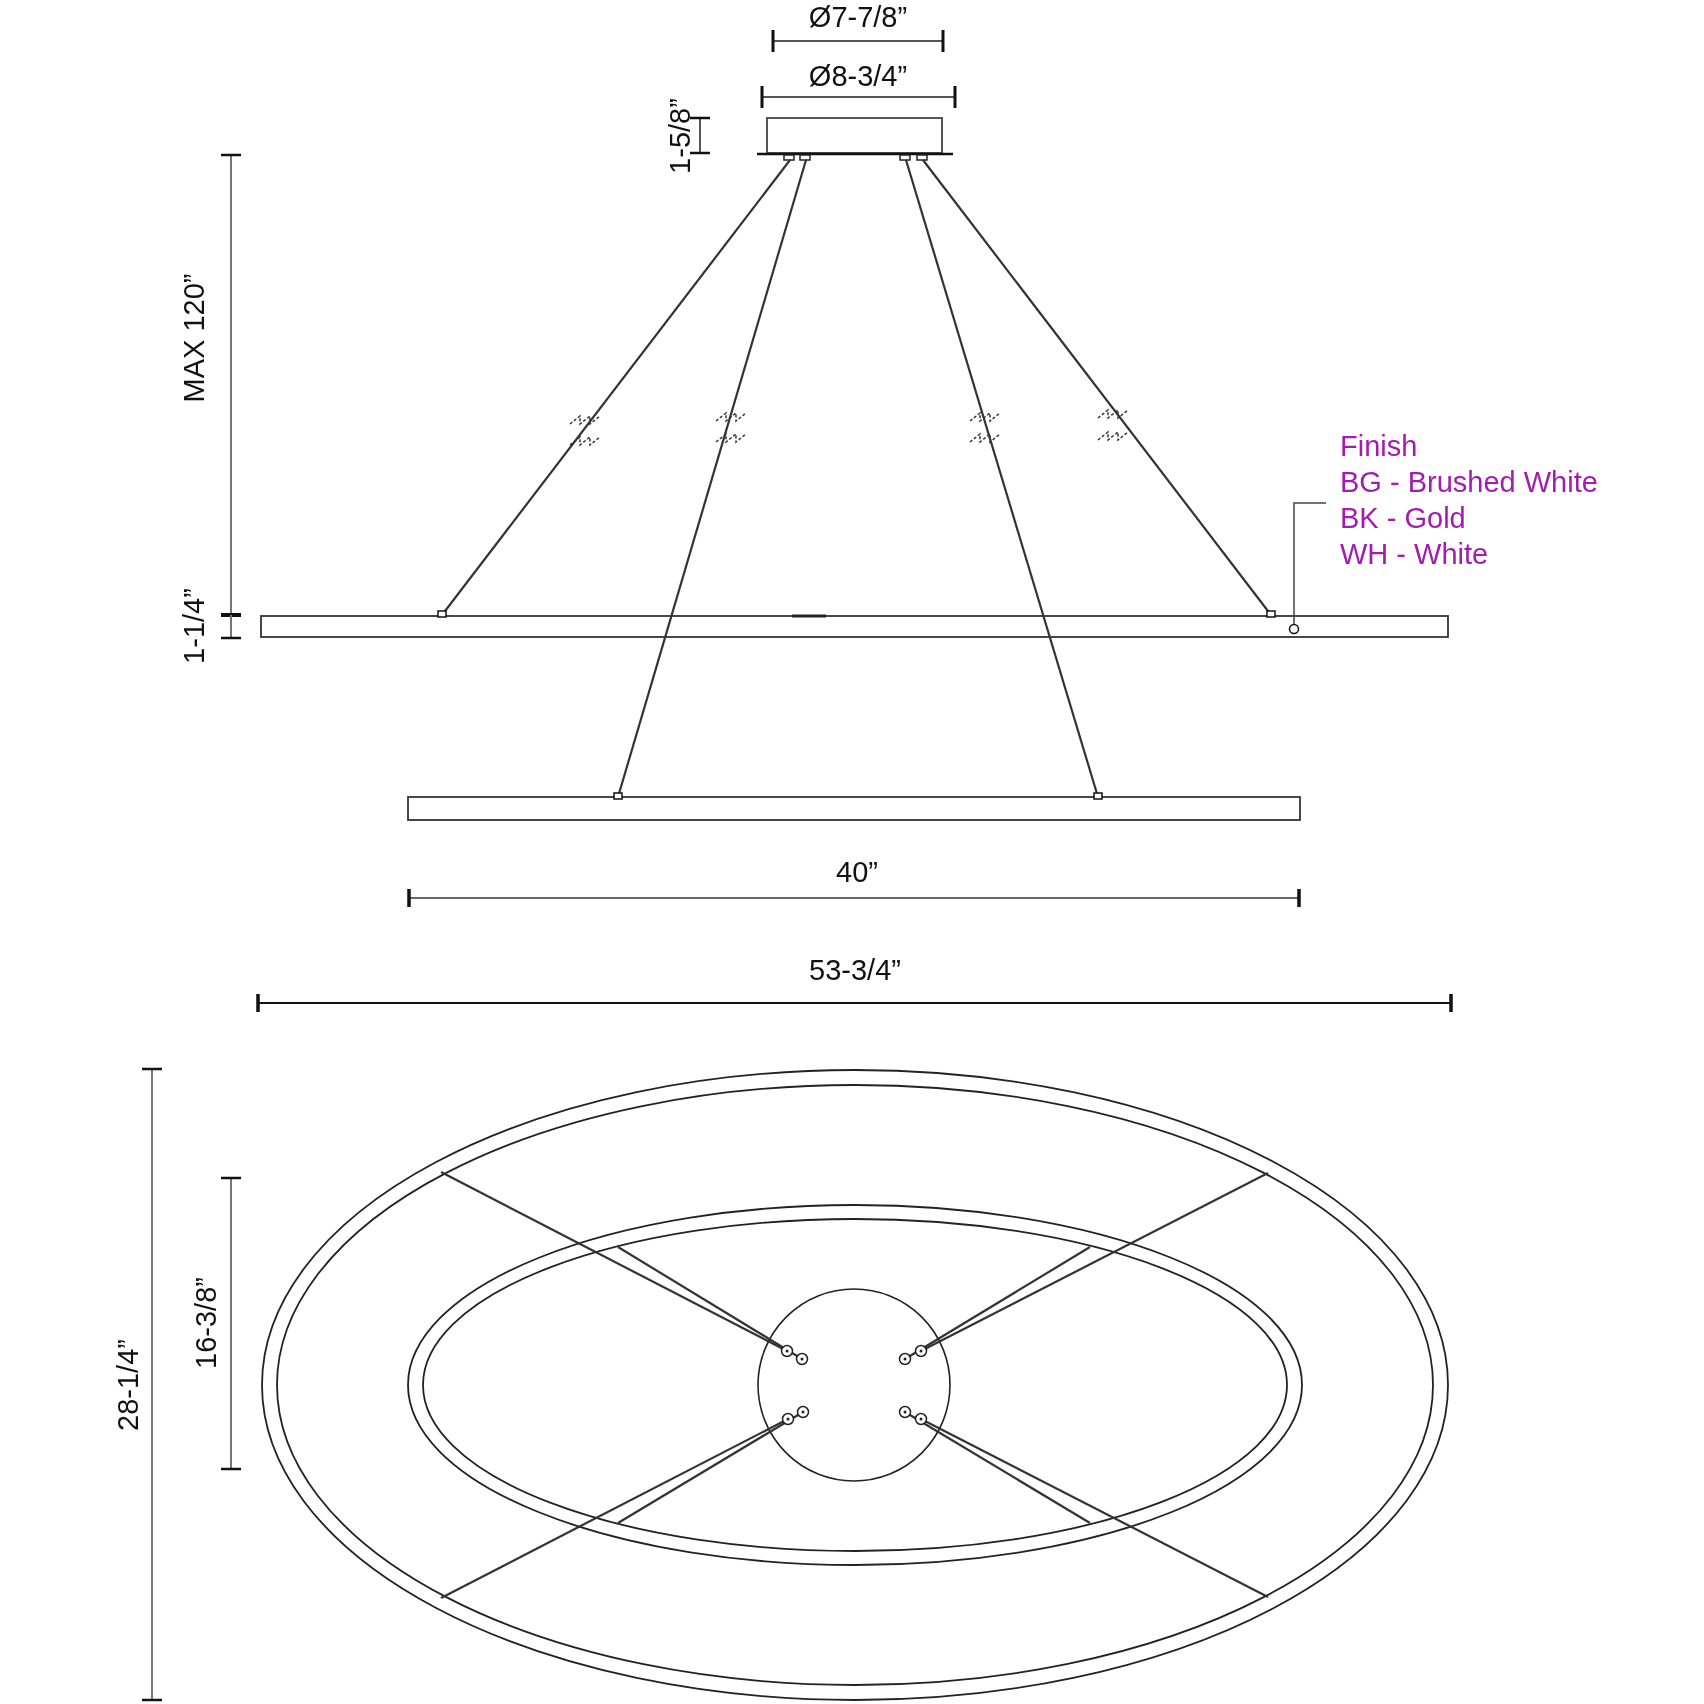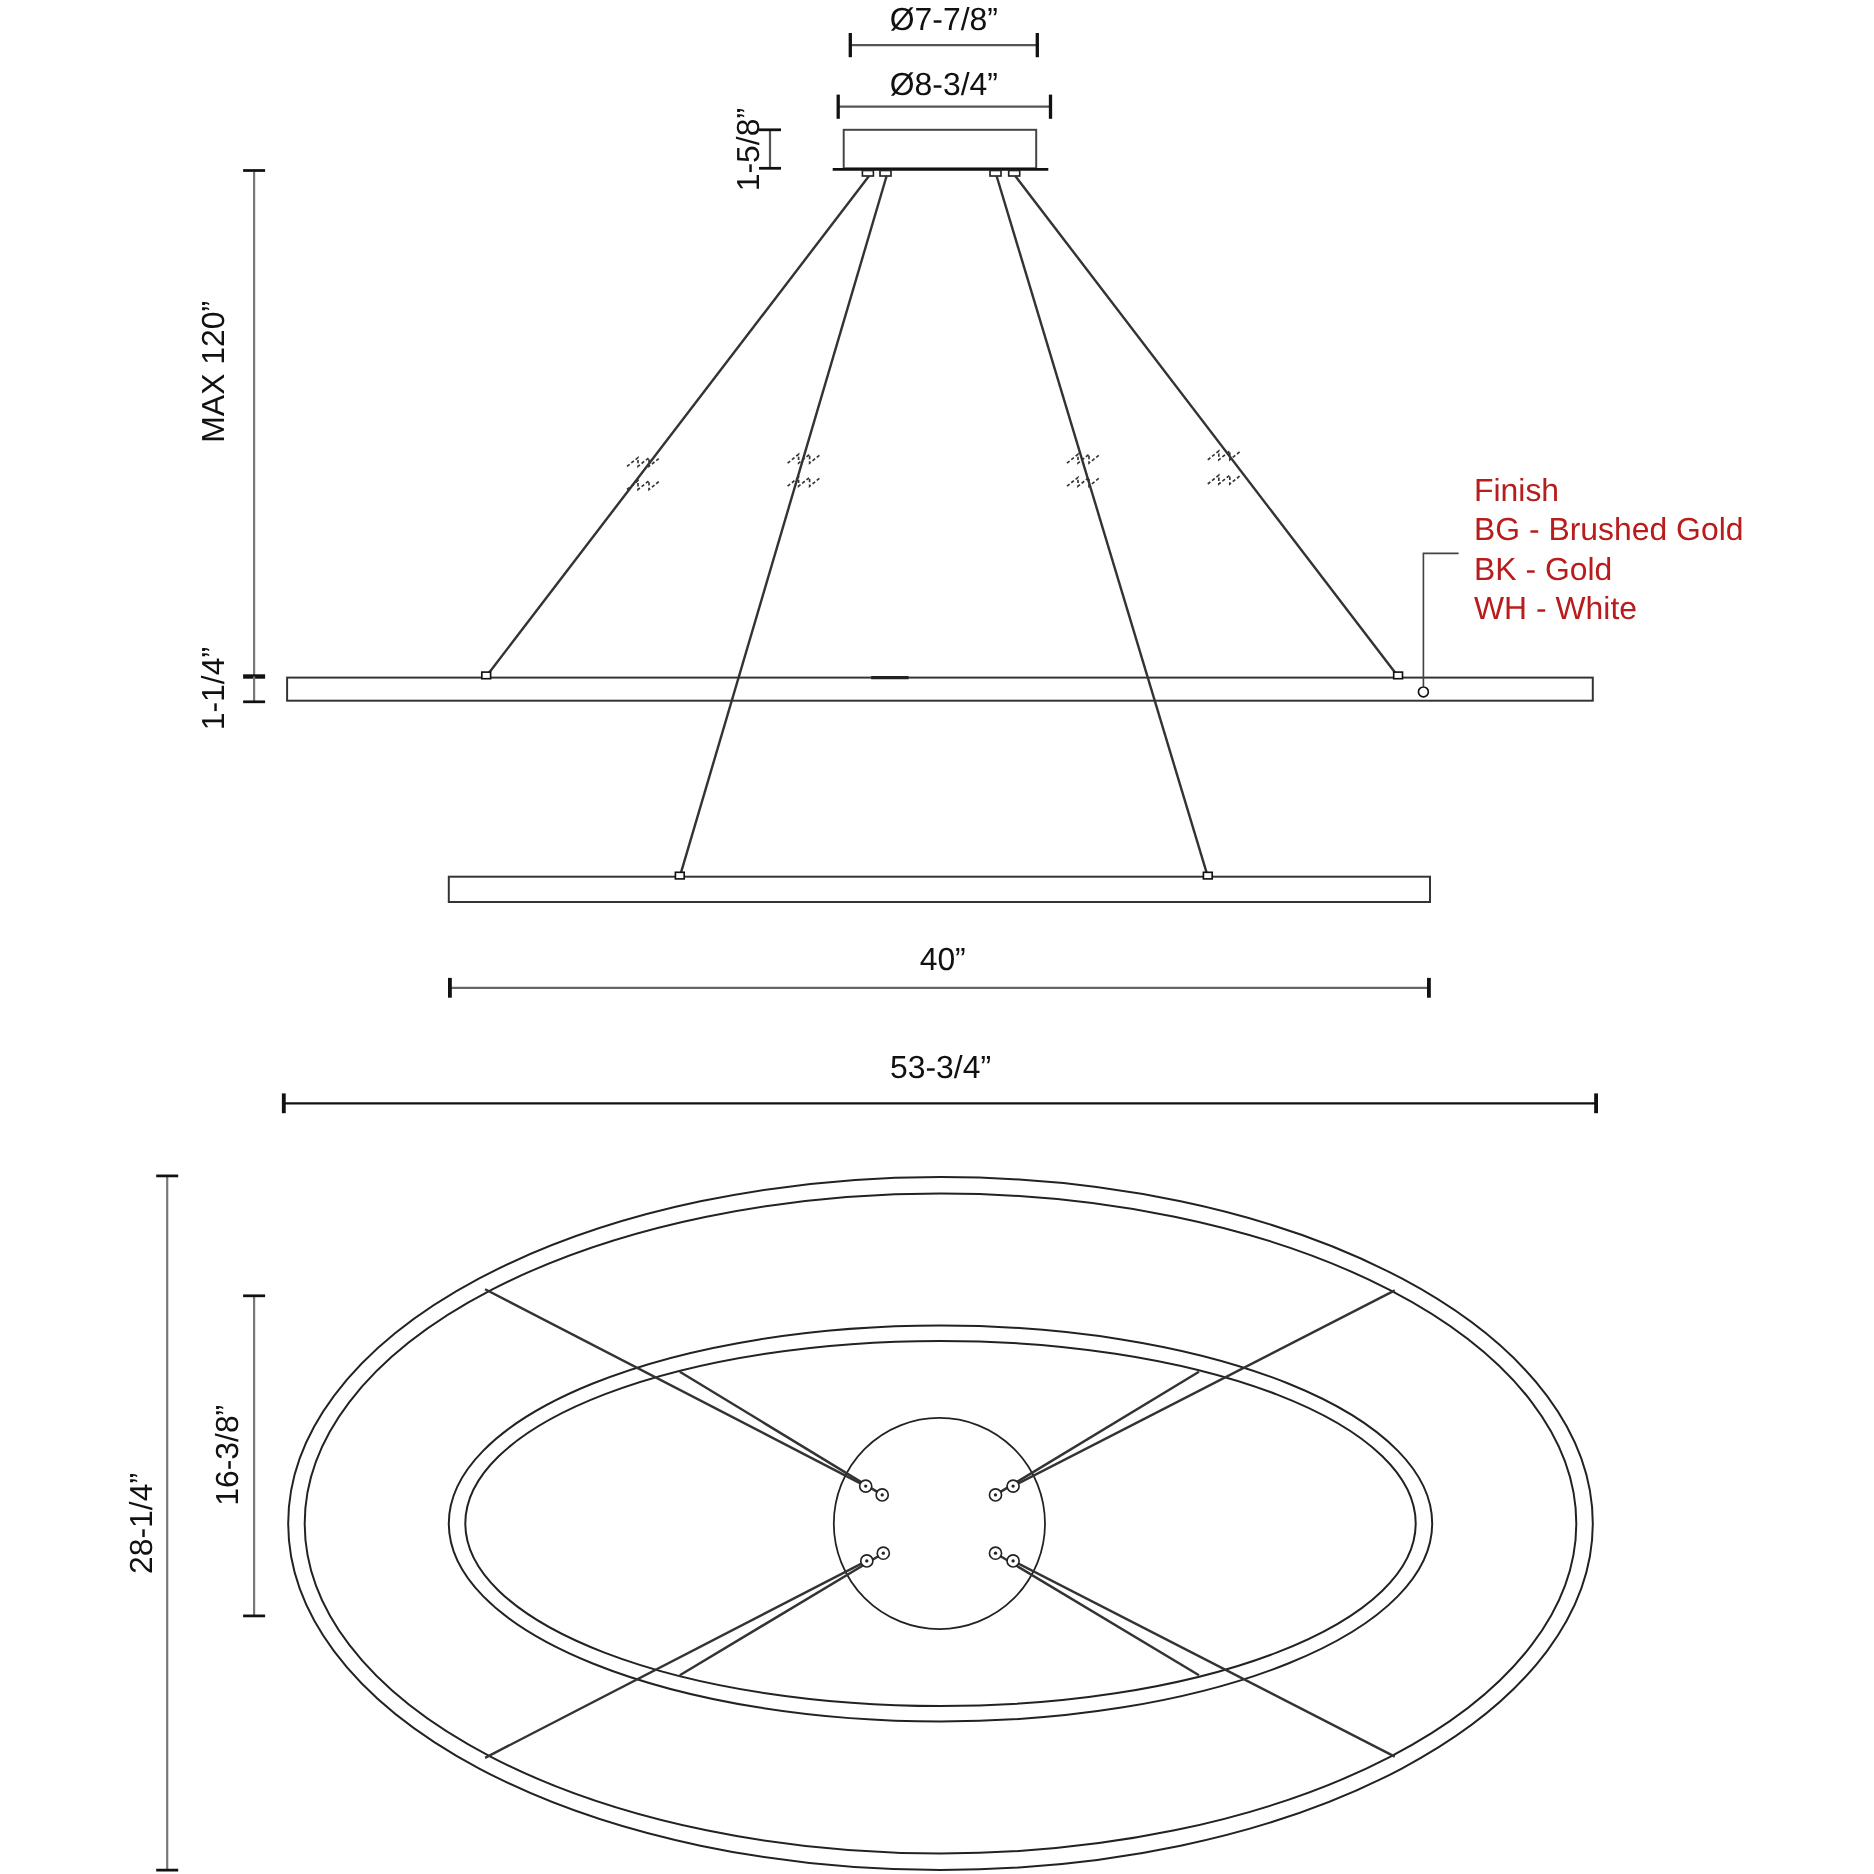--- a/index.html
+++ b/index.html
@@ -1,19 +1,19 @@
 <!DOCTYPE html>
 <html><head>
 <meta charset="utf-8">
 <style>
   html, body { margin: 0; padding: 0; background: #ffffff; }
   body { width: 1704px; height: 1704px; position: relative; overflow: hidden; }
   svg { position: absolute; left: 0; top: 0; }
   .dimtext { font-family: "Liberation Sans", sans-serif; font-size: 29px; fill: #111; }
-  .legend { position: absolute; left: 1340px; top: 428px; font-family: "Liberation Sans", sans-serif; font-size: 29px; line-height: 36px; color: #b91c1c; }
+  .legend { position: absolute; left: 1340px; top: 428px; font-family: "Liberation Sans", sans-serif; font-size: 29px; line-height: 36px; color: #a21caf; }
   .legend div { white-space: nowrap; }
 </style>
 </head>
 <body>
 
 <svg width="1704" height="1704" viewBox="0 0 1704 1704" xmlns="http://www.w3.org/2000/svg">
 
   <g>
 
     <g>
@@ -161,16 +161,16 @@
       <circle cx="788" cy="1419" r="1.5"></circle>
       <circle cx="803" cy="1412" r="1.5"></circle>
       <circle cx="921" cy="1419" r="1.5"></circle>
       <circle cx="905" cy="1412" r="1.5"></circle>
     </g>
   </g>
 </svg>
 
 <div class="legend">
   <div>Finish</div>
-  <div>BG - Brushed Gold</div>
+  <div>BG - Brushed White</div>
   <div>BK - Gold</div>
   <div>WH - White</div>
 </div>
 
 </body></html>

